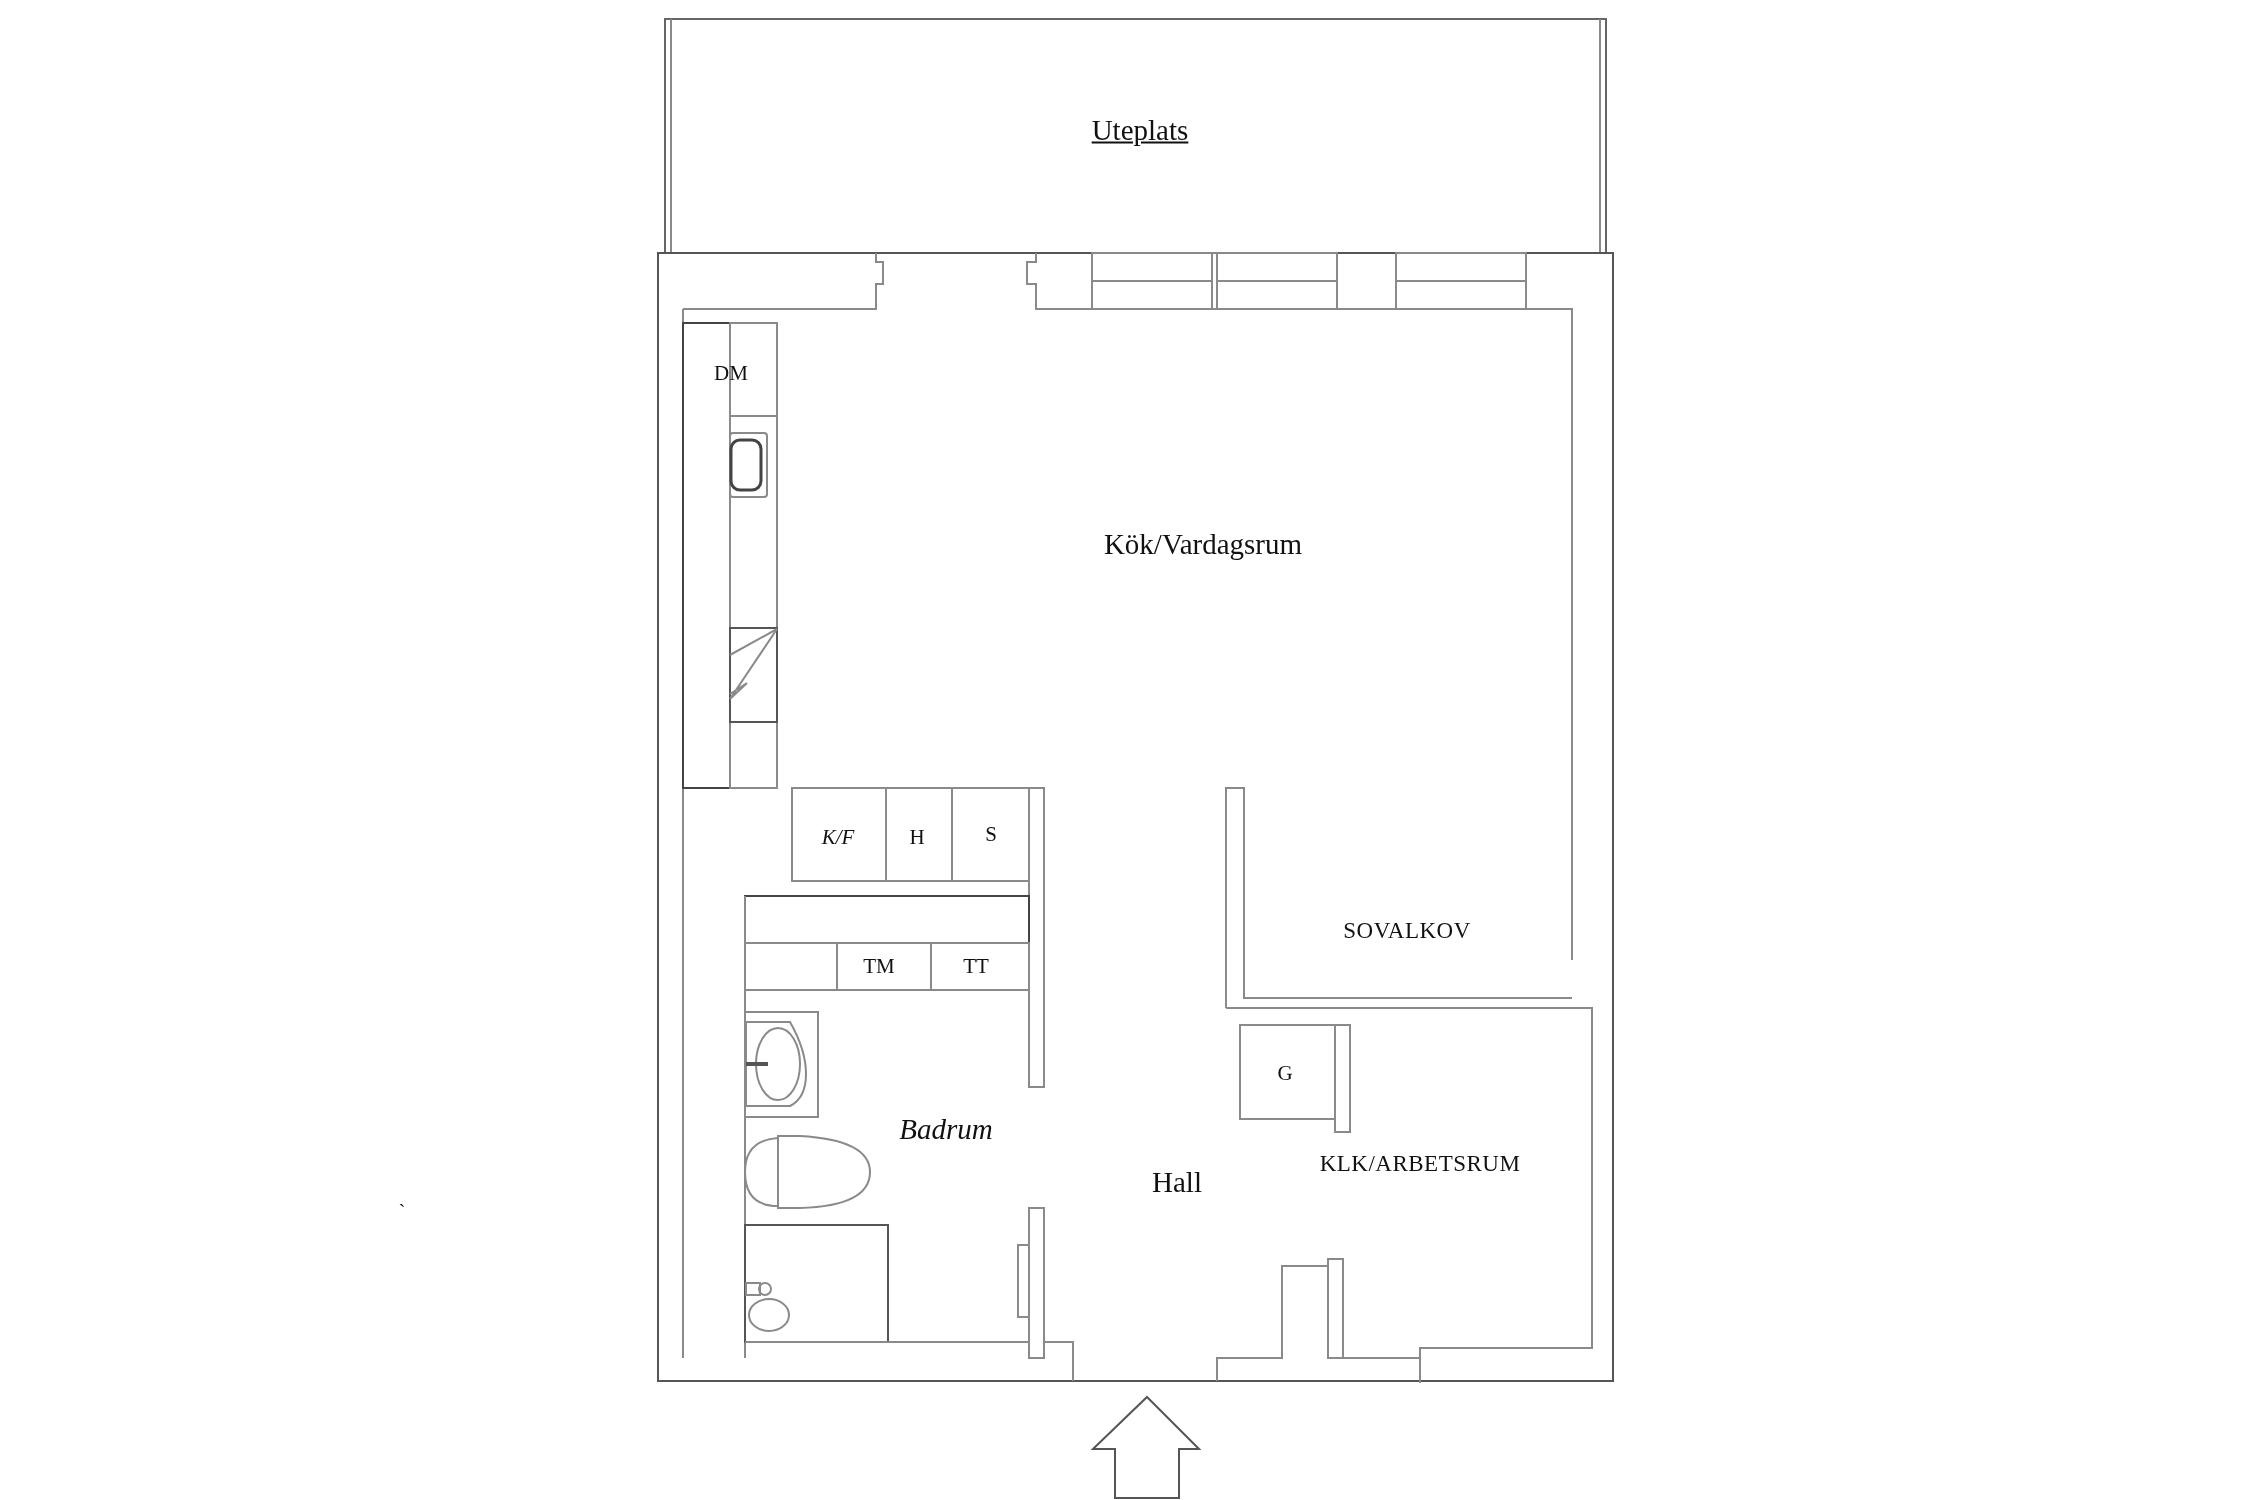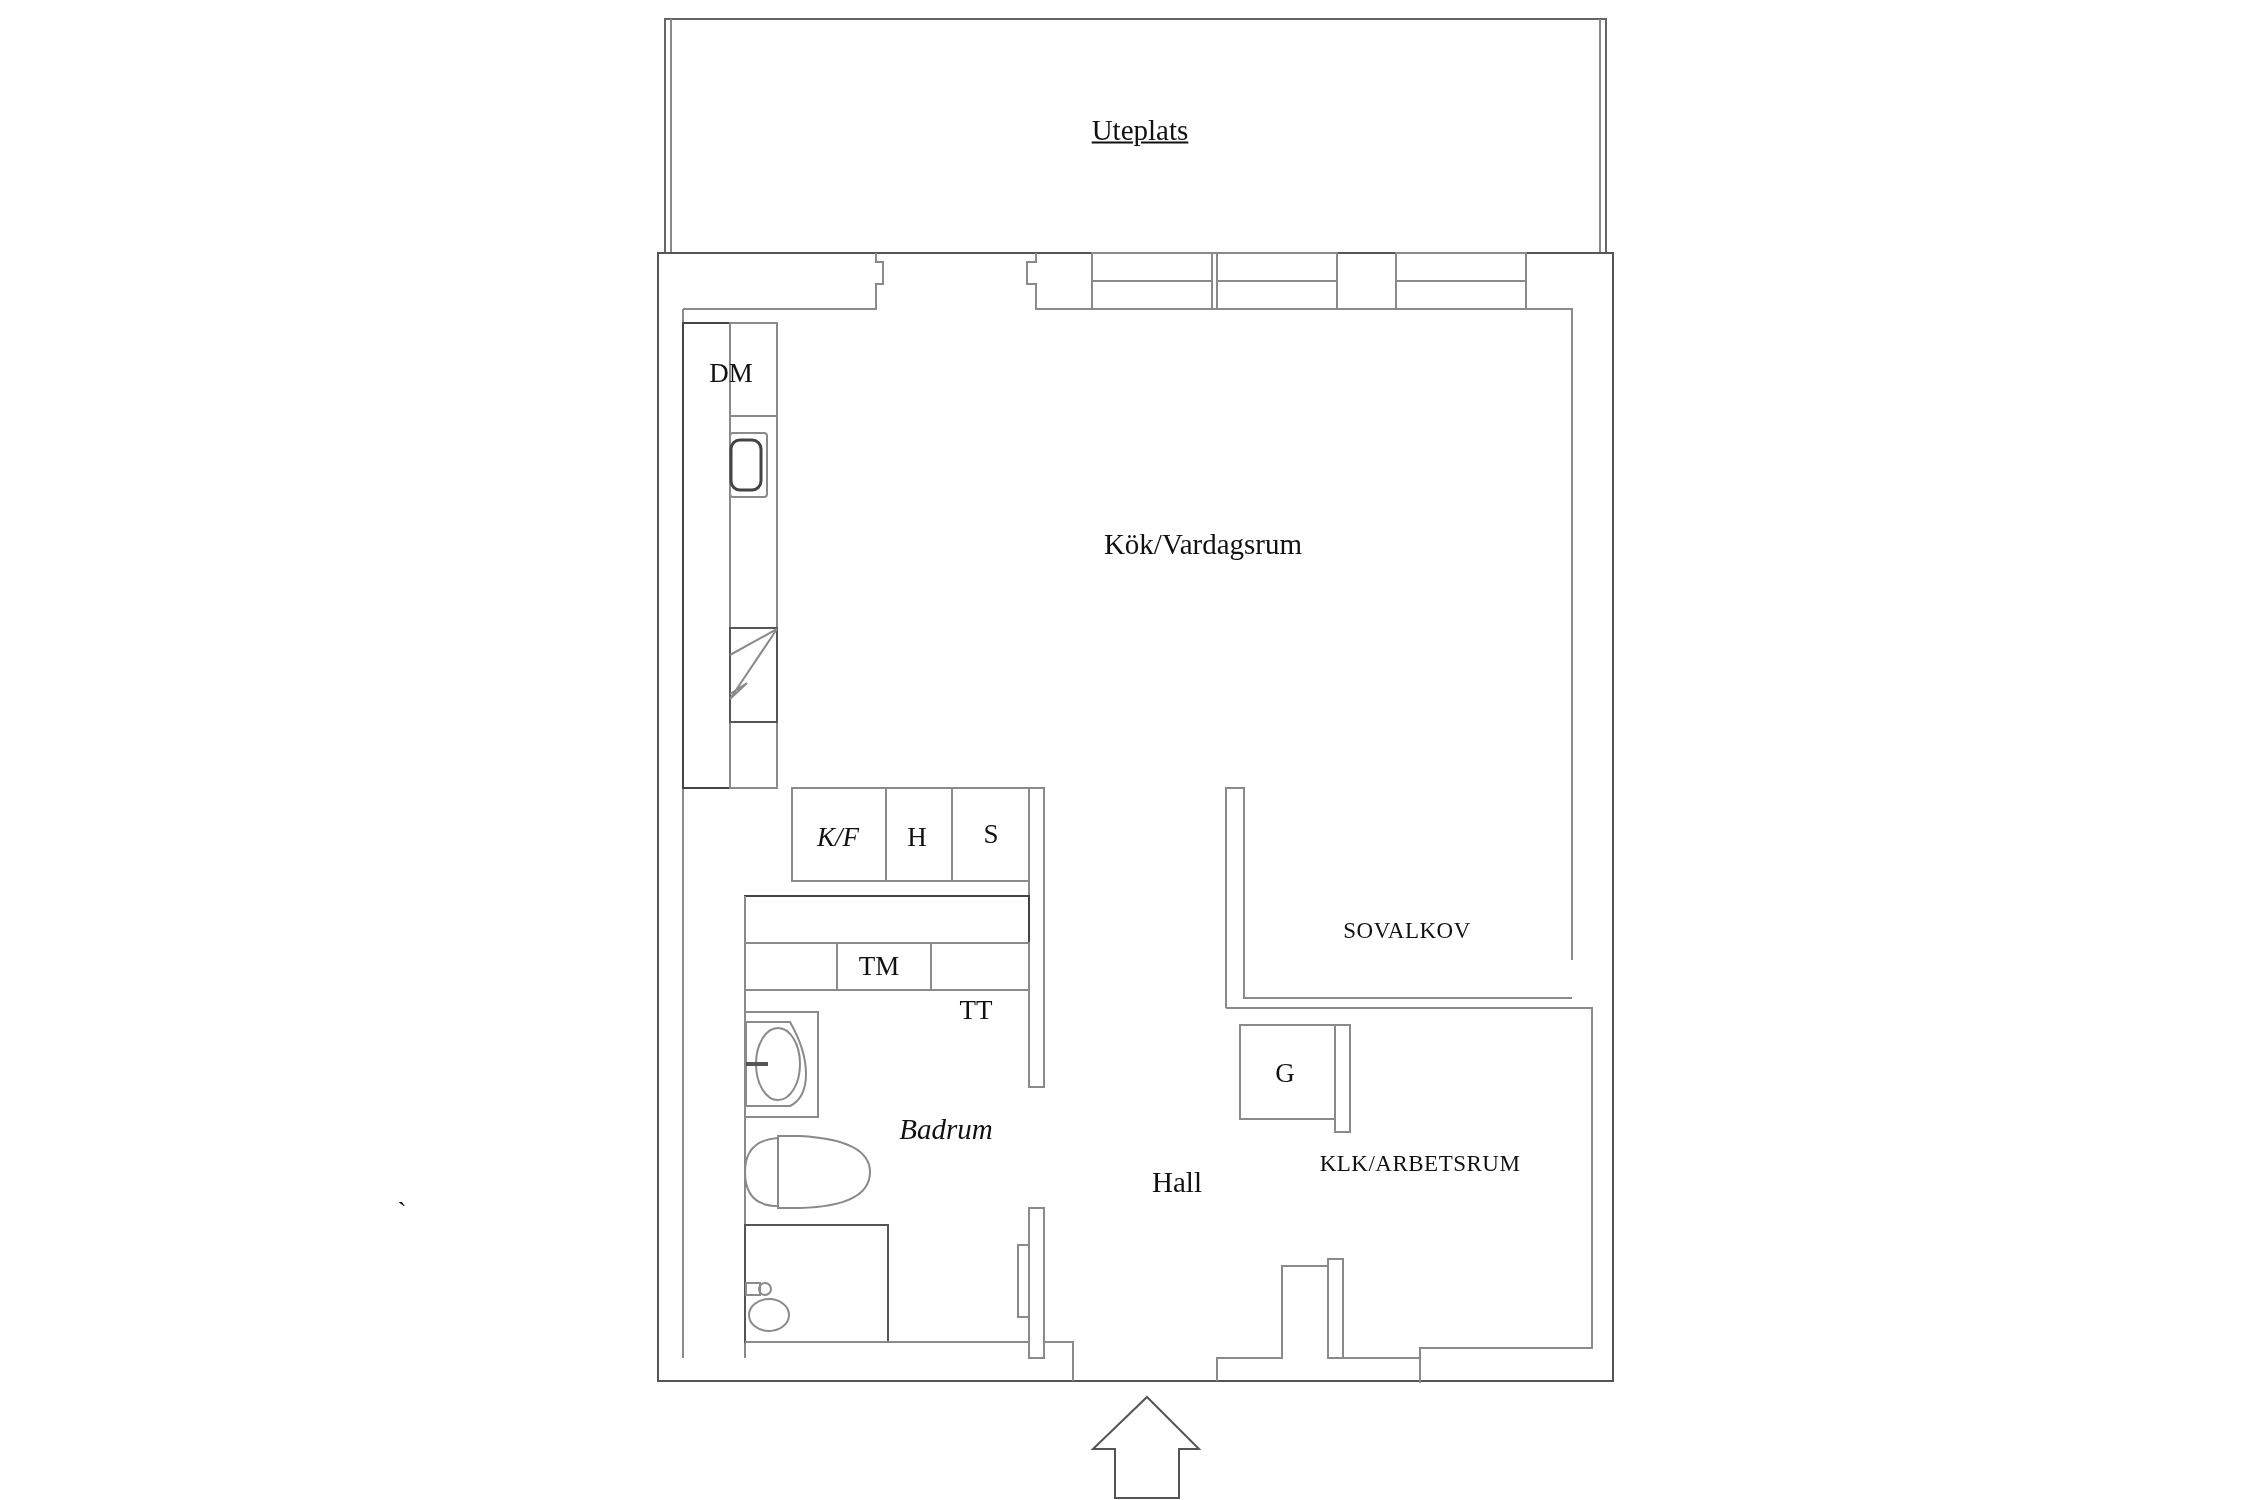--- a/index.html
+++ b/index.html
@@ -1,20 +1,20 @@
 <!DOCTYPE html>
 <html><head>
 <meta charset="utf-8">
 <style>
   html, body { margin:0; padding:0; background:#ffffff; }
   body { width:2250px; height:1500px; position:relative; overflow:hidden; }
   svg.plan { position:absolute; left:0; top:0; width:2250px; height:1500px; }
   .lbl { position:absolute; font-family:"Liberation Serif", "DejaVu Serif", serif; color:#111; white-space:nowrap; transform:translate(-50%,-50%); }
   .lg { font-size:29px; }
-  .md { font-size:27px; }
+  .md { font-size:21px; }
   .sm { font-size:23px; letter-spacing:0.5px; }
 </style>
 </head>
 <body>
 
 <svg class="plan" viewBox="0 0 2250 1500" xmlns="http://www.w3.org/2000/svg">
   <g fill="none" stroke="#8a8a8a" stroke-width="2">
 
     <g>
       <rect x="665" y="19" width="941" height="234" stroke="#666"></rect>
@@ -114,16 +114,16 @@
 <div class="lbl sm" style="left:1407px;top:889px;margin-top:42px;">SOVALKOV</div>
 <div class="lbl sm" style="left:1420px;top:1164px;">KLK/ARBETSRUM</div>
 <div class="lbl lg" style="left:1177px;top:1182px;text-align:center;">Hall</div>
 <div class="lbl lg" style="left:946px;top:1129px;font-style:italic;">Badrum</div>
 
 <div class="lbl md" style="left:731px;top:373px;">DM</div>
 <div class="lbl md" style="left:838px;top:837px;font-style:italic;">K/F</div>
 <div class="lbl md" style="left:917px;top:837px;">H</div>
 <div class="lbl md" style="left:991px;top:834px;">S</div>
 <div class="lbl md" style="left:879px;top:966px;">TM</div>
-<div class="lbl md" style="left:976px;top:966px;margin-top:44px;">TT</div>
+<div class="lbl md" style="left:976px;top:966px;">TT</div>
 <div class="lbl md" style="left:1285px;top:1073px;">G</div>
 
 <div class="lbl md" style="left:402px;top:1212px;">`</div>
 
 </body></html>

